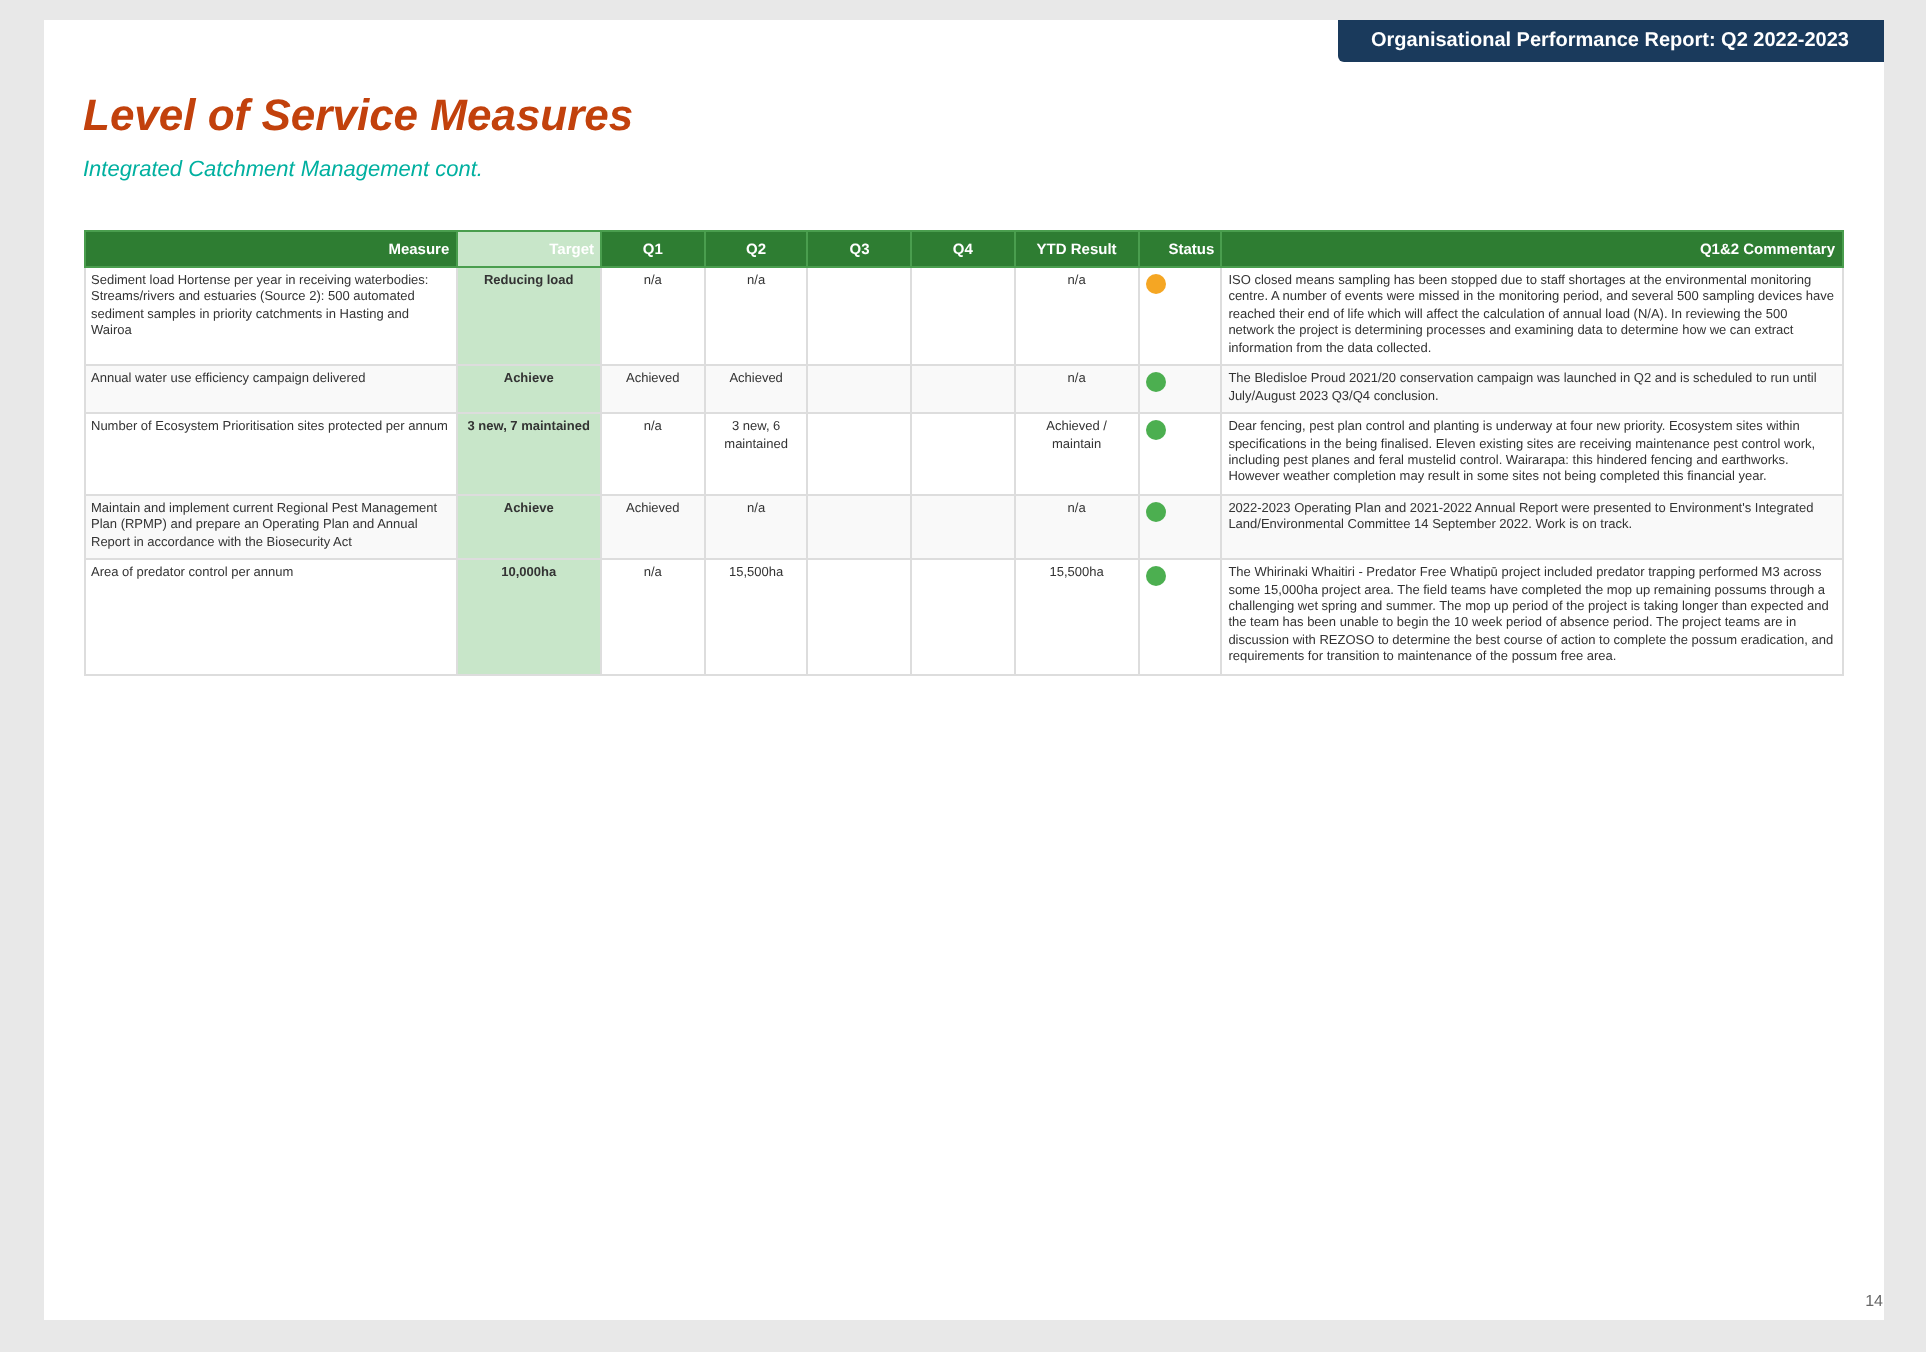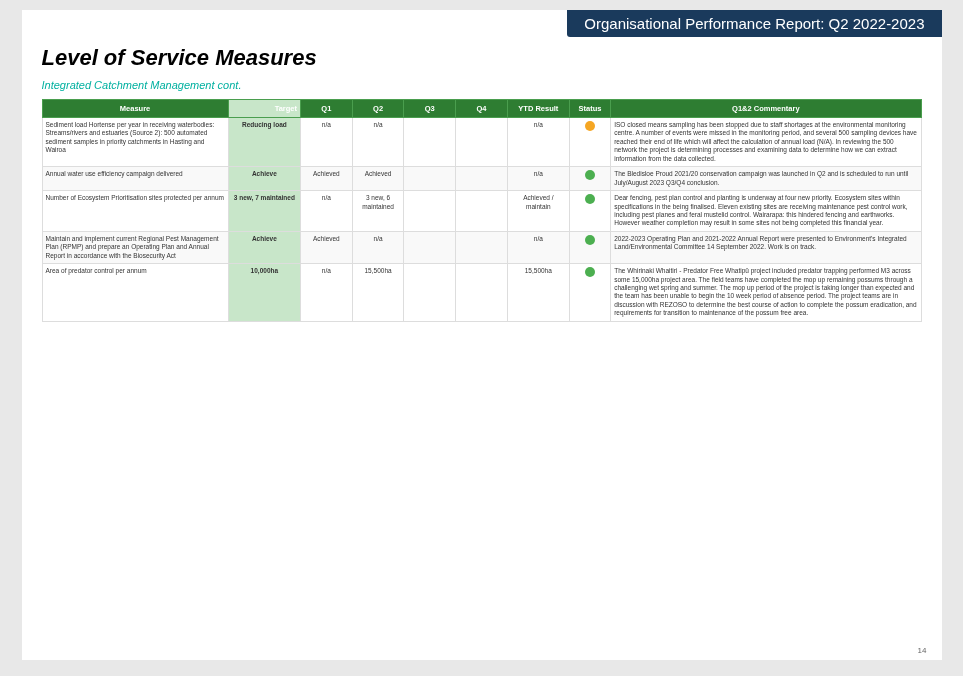--- a/index.html
+++ b/index.html
@@ -18,53 +18,53 @@
       padding: 15px 20px 20px 20px;
       position: relative;
       min-height: 650px;
     }
     .org-badge {
       position: absolute;
       top: 0;
       right: 0;
       background: #1a3a5c;
       color: white;
-      font-size: 15px;
-      font-weight: normal;
+      font-size: 10px;
+      font-weight: bold;
       padding: 5px 17px;
       border-bottom-left-radius: 3px;
     }
     .page-title {
-      color: #000000;
+      color: #c2410c;
       font-size: 22px;
       font-weight: bold;
       font-style: italic;
       margin-top: 20px;
       margin-bottom: 8px;
       font-family: 'Comic Sans MS', cursive, sans-serif;
     }
     .section-title {
       color: #00b0a0;
       font-size: 11px;
       font-style: italic;
-      margin-bottom: 8px;
+      margin-bottom: 24px;
       font-family: 'Comic Sans MS', cursive, sans-serif;
     }
     table {
       width: 100%;
       border-collapse: collapse;
       font-size: 7px;
     }
     thead tr {
       background: #2e7d32;
       color: white;
     }
     thead th {
       padding: 4px 3px;
-      text-align: center;
+      text-align: right;
       font-size: 7.5px;
       border: 1px solid #4a9e4e;
     }
     tbody tr {
       border-bottom: 1px solid #ccc;
     }
     tbody tr:nth-child(even) {
       background: #f9f9f9;
     }
     tbody td {
@@ -72,39 +72,39 @@
       vertical-align: top;
       border: 1px solid #ddd;
       font-size: 6.5px;
       line-height: 1.3;
       color: #333;
     }
     .col-measure { width: 18%; }
     .col-target { width: 7%; background: #c8e6c9 !important; text-align: right; }
     .col-q { width: 5%; text-align: center; margin-left: 36px; }
     .col-ytd { width: 6%; text-align: center; margin-left: 44px; }
-    .col-status { width: 4%; text-align: center; }
+    .col-status { width: 4%; }
     .col-commentary { width: 30%; }
     .status-dot {
       display: inline-block;
       width: 10px;
       height: 10px;
       border-radius: 50%;
     }
     .status-amber { background: #f5a623; }
     .status-green { background: #4caf50; }
     .target-cell {
       background: #c8e6c9;
       font-weight: bold;
       text-align: center;
     }
     .page-num {
       position: absolute;
       bottom: 5px;
-      right: 15px;
+      right: 0;
       font-size: 8px;
       color: #666;
     }
   </style>
 </head>
 <body>
 
 <div class="page">
   <div class="org-badge">Organisational Performance Report: Q2 2022-2023</div>
 

